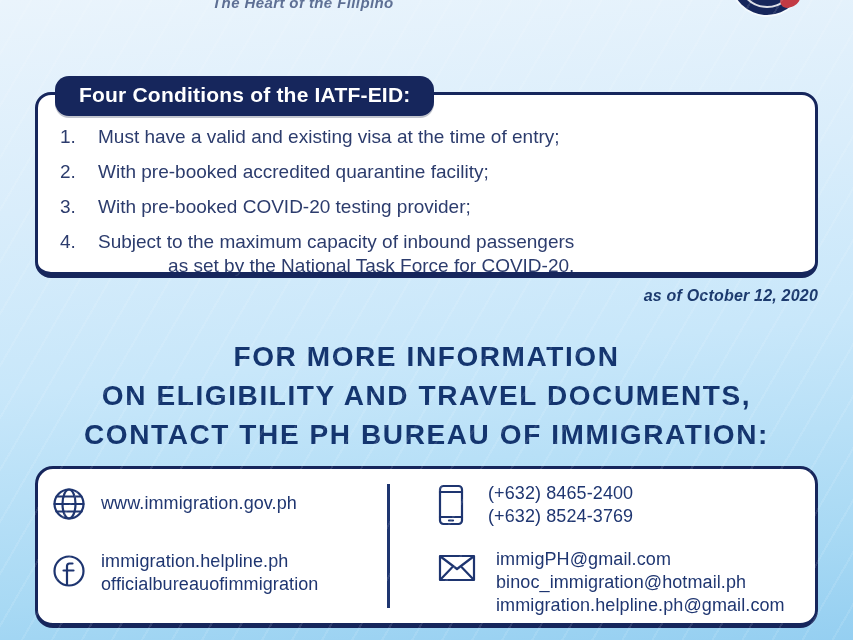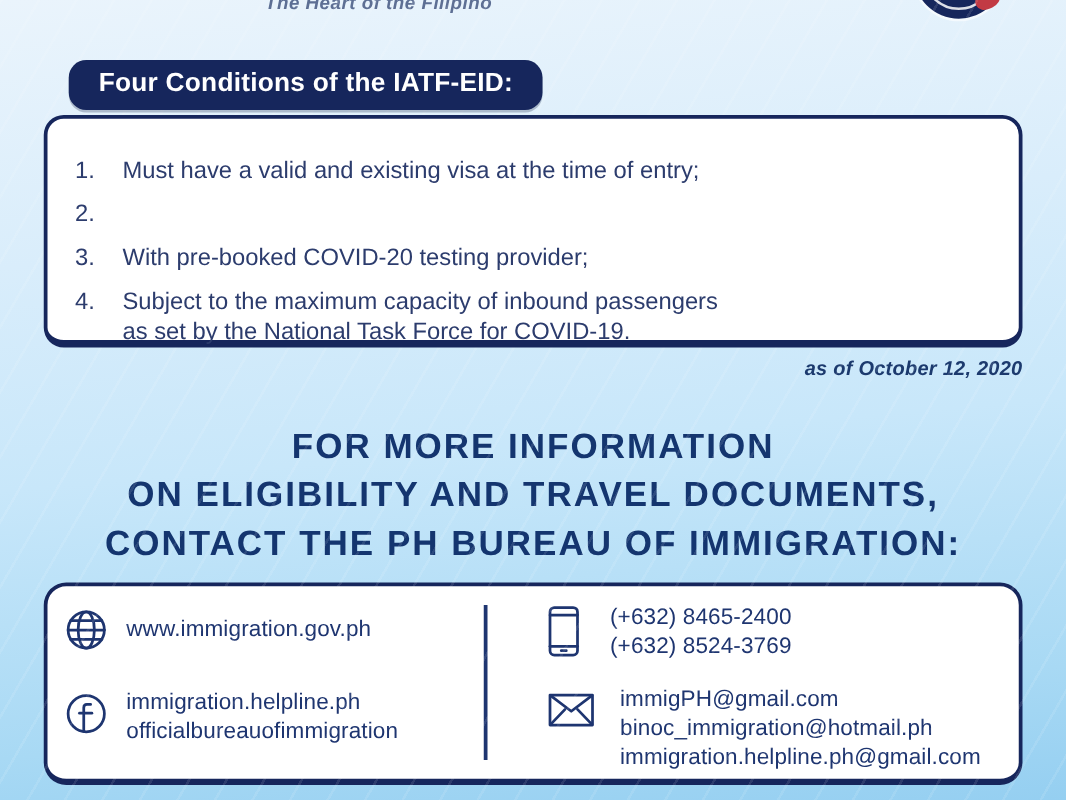--- a/index.html
+++ b/index.html
@@ -16,33 +16,33 @@
     position:absolute;left:212px;top:-6px;font-size:15px;font-style:italic;
     color:#5d6f94;letter-spacing:0.4px;font-weight:bold;
   }
   .logo{
     position:absolute;left:731px;top:-57px;width:72px;height:72px;border-radius:50%;
     background:#16265c;box-shadow:0 0 0 2px rgba(255,255,255,0.6);
   }
   .logo .ring{position:absolute;inset:7px;border:2px solid rgba(255,255,255,0.85);border-radius:50%;}
   .logo .red{position:absolute;right:3px;bottom:8px;width:20px;height:14px;background:#c23a44;border-radius:45%;transform:rotate(-25deg);}
   .badge{
-    position:absolute;left:55px;top:48px;z-index:3;background:#16265c;color:#ffffff;
+    position:absolute;left:55px;top:76px;z-index:3;background:#16265c;color:#ffffff;
     font-size:21px;font-weight:bold;padding:7px 24px 9px 24px;border-radius:14px;
     letter-spacing:0.2px;box-shadow:0 2px 0 rgba(12,22,60,0.25);
   }
   .cond-box{
     position:absolute;left:35px;top:92px;width:783px;height:186px;z-index:2;
     background:#ffffff;border:3px solid #16265c;border-bottom-width:6px;border-radius:16px;
     box-sizing:border-box;padding:30px 26px 0 22px;
   }
   .cond-list{list-style:none;margin:0;padding:0;}
   .cond-item{display:flex;margin-bottom:11px;color:#2c3c6d;font-size:19px;line-height:24px;}
   .cond-item .num{width:38px;flex:0 0 38px;}
-  .cond-item .txt{white-space:pre-line;}
+  .cond-item .txt{white-space:pre-line;text-align:right;}
   .as-of{
     position:absolute;left:35px;top:287px;width:783px;text-align:right;
     font-size:16px;font-style:italic;font-weight:bold;color:#1c3a6e;letter-spacing:0.2px;
   }
   .info-heading{
     position:absolute;left:0;top:337px;width:853px;text-align:center;
     color:#14356f;font-weight:bold;font-size:28px;line-height:39px;letter-spacing:1.6px;
   }
   .contact-box{
     position:absolute;left:35px;top:466px;width:783px;height:162px;
@@ -82,29 +82,30 @@
   <div class="badge">Four Conditions of the IATF-EID:</div>
 
   <div class="cond-box">
     <ol class="cond-list">
       <li class="cond-item">
         <span class="num">1.</span>
         <span class="txt">Must have a valid and existing visa at the time of entry;</span>
       </li>
       <li class="cond-item">
         <span class="num">2.</span>
+        <span class="txt">With pre-booked accredited quarantine facility;</span>
       </li>
       <li class="cond-item">
         <span class="num">3.</span>
         <span class="txt">With pre-booked COVID-20 testing provider;</span>
       </li>
       <li class="cond-item">
         <span class="num">4.</span>
         <span class="txt">Subject to the maximum capacity of inbound passengers
-as set by the National Task Force for COVID-19.</span>
+as set by the National Task Force for COVID-20.</span>
       </li>
     </ol>
   </div>
 
   <div class="as-of">as of October 12, 2020</div>
 
   <div class="info-heading">
     <div>FOR MORE INFORMATION</div>
     <div>ON ELIGIBILITY AND TRAVEL DOCUMENTS,</div>
     <div>CONTACT THE PH BUREAU OF IMMIGRATION:</div>

